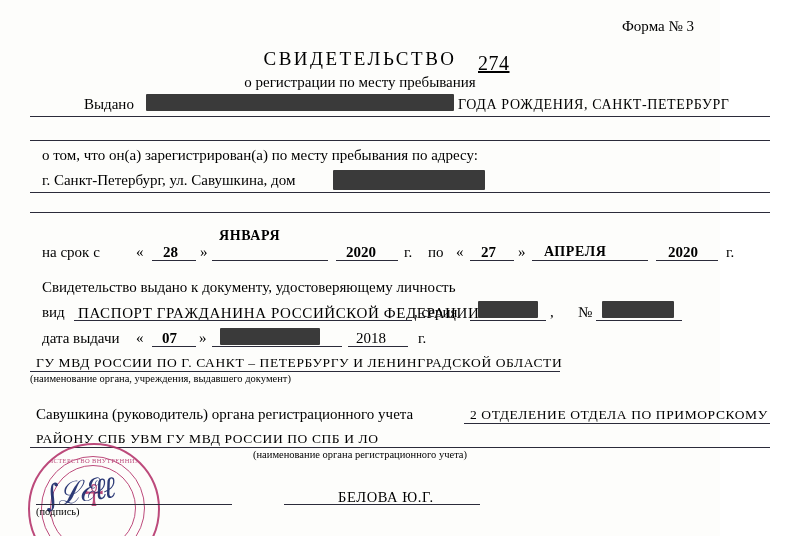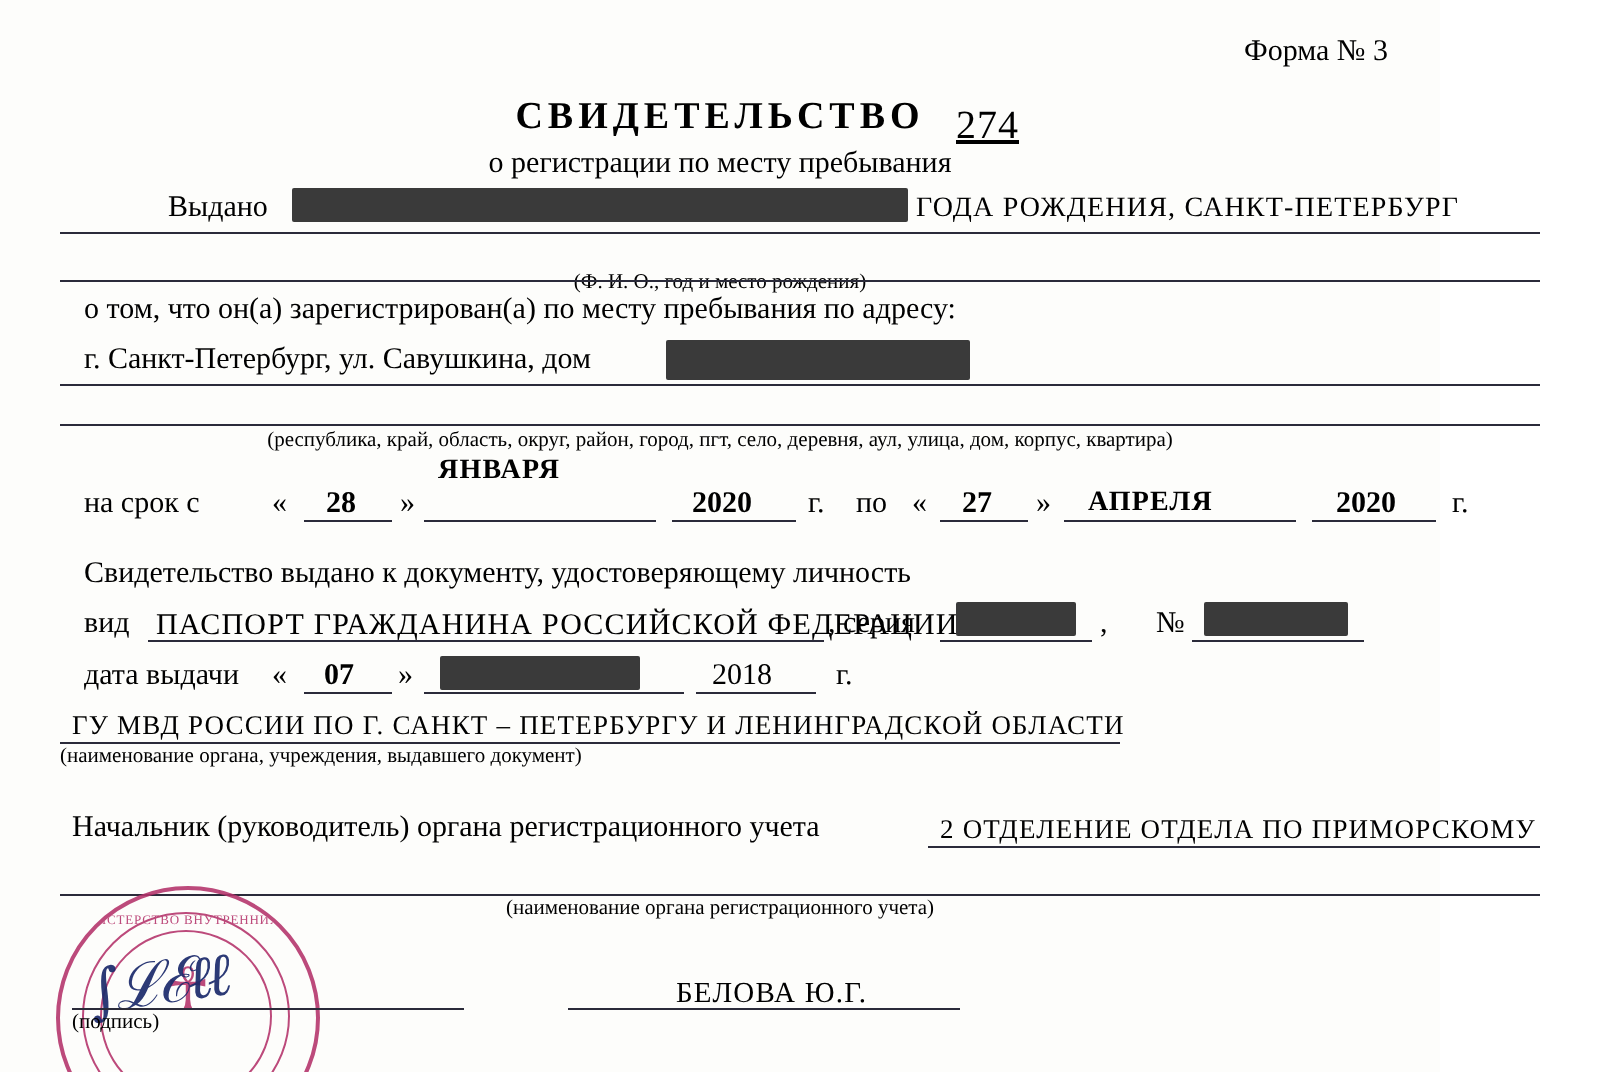--- a/index.html
+++ b/index.html
@@ -30,21 +30,20 @@
     font-family: "Liberation Serif", serif;
   }
   .title {
     position: absolute;
     left: 0; right: 0;
     top: 48px;
     text-align: center;
     font-size: 19px;
     letter-spacing: 2.5px;
     font-family: "Liberation Serif", serif;
-    font-weight: bold;
   }
   .title-num {
     position: absolute;
     left: 478px;
     top: 52px;
     font-size: 20px;
     text-decoration: underline;
     letter-spacing: 0.5px;
   }
   .subtitle {
@@ -148,31 +147,29 @@
 
   <div class="title">СВИДЕТЕЛЬСТВО</div>
   <div class="title-num">274</div>
   <div class="subtitle">о регистрации по месту пребывания</div>
 
   <div class="txt" style="left:84px; top:96px;">Выдано</div>
   <div class="redact" style="left:146px; top:94px; width:308px; height:17px;"></div>
   <div class="txt caps" style="left:458px; top:97px; font-size:14px;">ГОДА РОЖДЕНИЯ, САНКТ-ПЕТЕРБУРГ</div>
   <div class="line" style="left:30px; top:116px; width:740px;"></div>
 
-  <div class="txt-sm" style="left:0; right:0; top:136px; text-align:center;">(Ф. И. О., год и место рождения)</div>
   <div class="line" style="left:30px; top:140px; width:740px;"></div>
 
   <div class="txt" style="left:42px; top:147px;">о том, что он(а) зарегистрирован(а) по месту пребывания по адресу:</div>
 
   <div class="txt" style="left:42px; top:172px;">г. Санкт-Петербург, ул. Савушкина, дом</div>
   <div class="redact" style="left:333px; top:170px; width:152px; height:20px;"></div>
   <div class="line" style="left:30px; top:192px; width:740px;"></div>
   <div class="line" style="left:30px; top:212px; width:740px;"></div>
 
-  <div class="txt-sm" style="left:0; right:0; top:215px; text-align:center;">(республика, край, область, округ, район, город, пгт, село, деревня, аул, улица, дом, корпус, квартира)</div>
 
   <div class="txt" style="left:42px; top:244px;">на срок с</div>
   <div class="txt quote" style="left:136px; top:244px;">«</div>
   <div class="txt" style="left:163px; top:244px; font-weight:bold;">28</div>
   <div class="txt quote" style="left:200px; top:244px;">»</div>
   <div class="line" style="left:152px; top:260px; width:44px;"></div>
   <div class="txt caps" style="left:219px; top:228px; font-weight:bold; font-size:14px;text-align:right;">ЯНВАРЯ</div>
   <div class="line" style="left:212px; top:260px; width:116px;"></div>
   <div class="txt" style="left:346px; top:244px; font-weight:bold;">2020</div>
   <div class="line" style="left:336px; top:260px; width:62px;"></div>
@@ -209,23 +206,24 @@
   <div class="redact" style="left:220px; top:328px; width:100px; height:17px;"></div>
   <div class="line" style="left:212px; top:346px; width:130px;"></div>
   <div class="txt" style="left:356px; top:330px;">2018</div>
   <div class="line" style="left:348px; top:346px; width:60px;"></div>
   <div class="txt" style="left:418px; top:330px;">г.</div>
 
   <div class="txt caps" style="left:36px; top:355px; font-size:13.5px;">ГУ  МВД  РОССИИ  ПО  Г. САНКТ – ПЕТЕРБУРГУ  И  ЛЕНИНГРАДСКОЙ ОБЛАСТИ</div>
   <div class="line" style="left:30px; top:371px; width:530px;"></div>
   <div class="txt-sm" style="left:30px; top:373px; width:530px;">(наименование органа, учреждения, выдавшего документ)</div>
 
-  <div class="txt" style="left:36px; top:406px;">Начальник (руководитель) органа регистрационного учета</div>
+  <div class="txt" style="left:36px; top:406px;">Савушкина (руководитель) органа регистрационного учета</div>
   <div class="txt caps" style="left:470px; top:407px; font-size:13.5px;">2 ОТДЕЛЕНИЕ ОТДЕЛА  ПО ПРИМОРСКОМУ</div>
   <div class="line" style="left:464px; top:423px; width:306px;"></div>
+  <div class="txt caps" style="left:36px; top:431px; font-size:13.5px;">РАЙОНУ СПБ УВМ  ГУ  МВД  РОССИИ  ПО СПБ  И  ЛО</div>
   <div class="line" style="left:30px; top:447px; width:740px;"></div>
   <div class="txt-sm" style="left:0; right:0; top:449px; text-align:center;">(наименование органа регистрационного учета)</div>
 
   <div class="stamp">
     <div class="stamp-inner"></div>
     <div class="stamp-inner2"></div>
     <div class="stamp-txt-top">МИНИСТЕРСТВО ВНУТРЕННИХ ДЕЛ</div>
     <div class="stamp-eagle">☥</div>
 
   </div>

